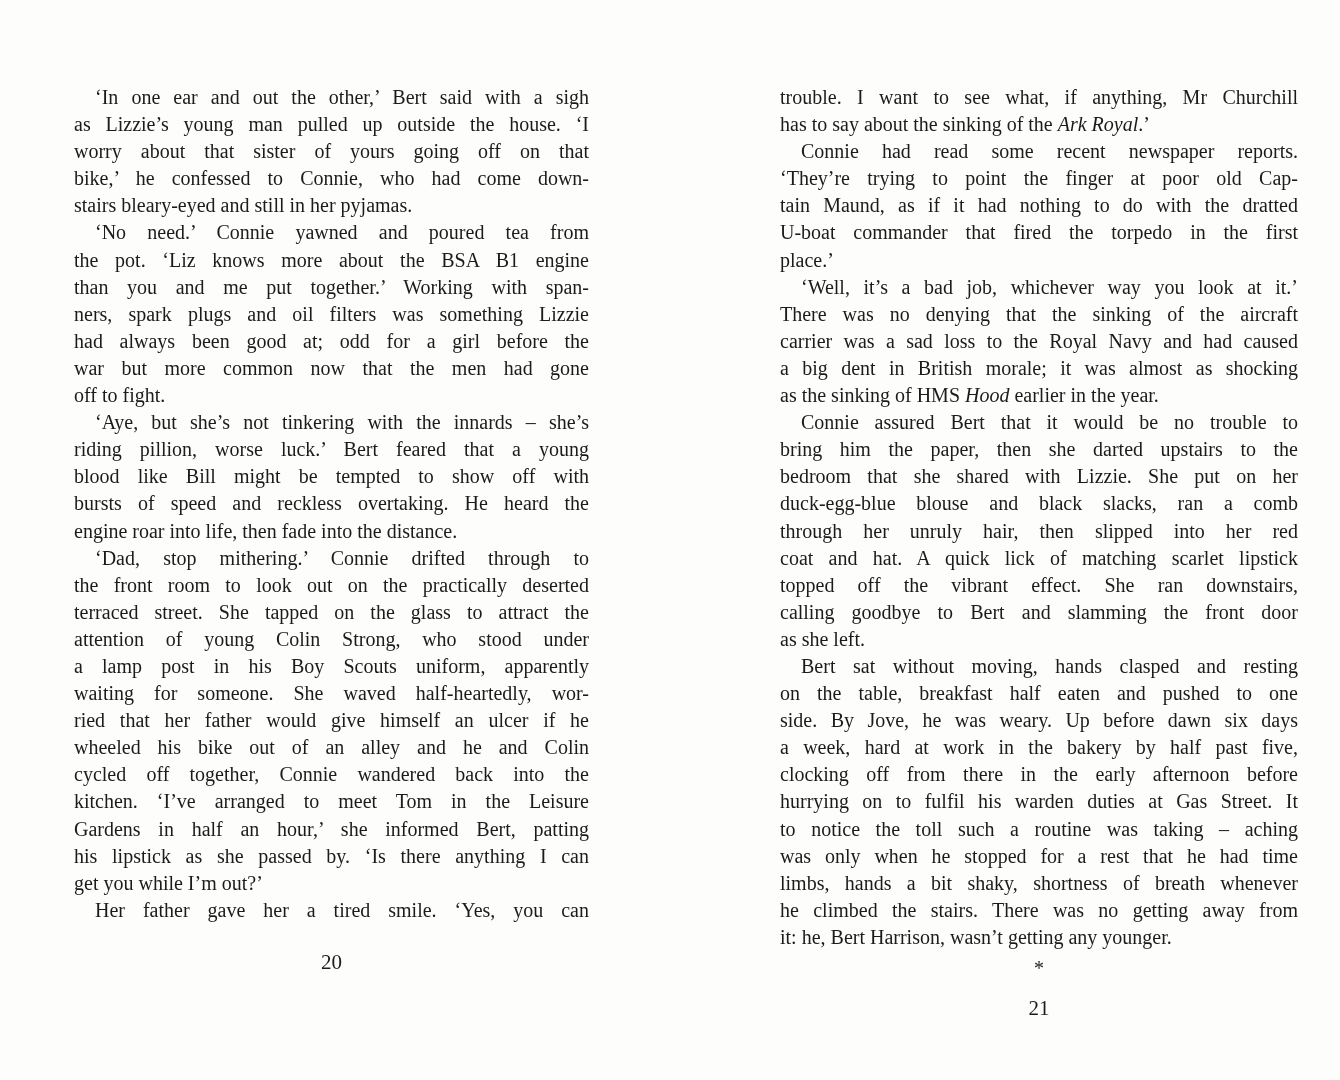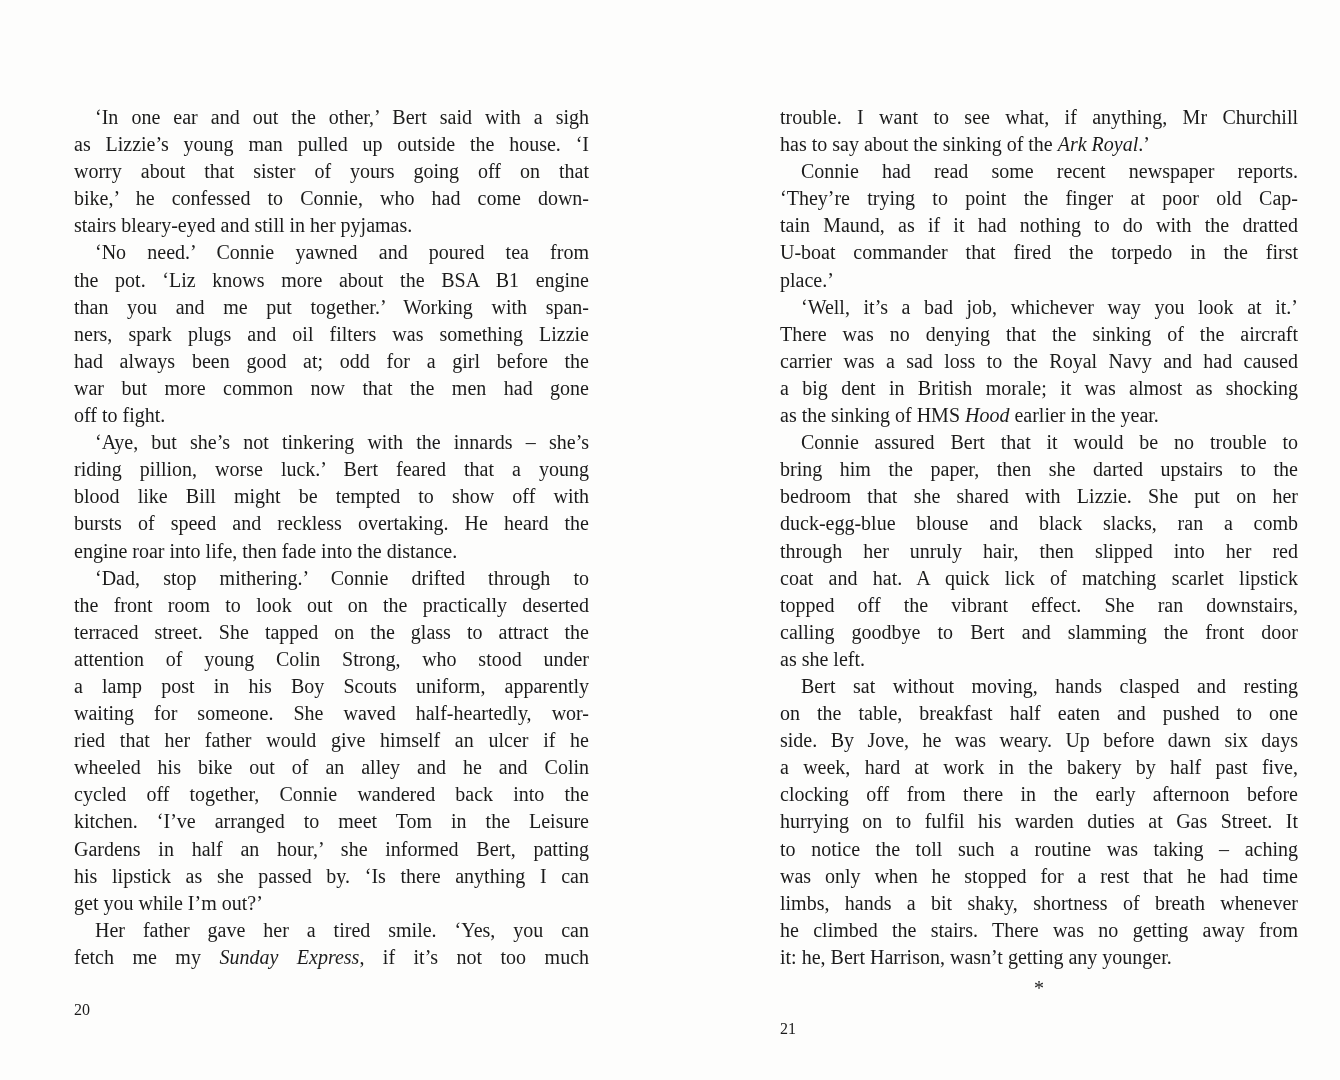--- a/index.html
+++ b/index.html
@@ -20,21 +20,20 @@
     inset: 0;
   }
   .page {
     position: absolute;
     top: 84px;
   }
   .page-left  { left: 74px;  width: 515px; }
   .page-right { left: 780px; width: 518px; }
   .text-block {
     width: 100%;
-    margin-top: 20px;
   }
   .line {
     font-size: 20px;
     line-height: 27.1px;
     white-space: normal;
     text-align: justify;
     text-align-last: justify;
     -moz-text-align-last: justify;
   }
   .line.ps { text-indent: 21px; }
@@ -43,23 +42,23 @@
     -moz-text-align-last: left;
   }
   .line .i { font-style: italic; }
   .separator {
     margin-top: 4px;
     font-size: 20px;
     line-height: 27px;
     text-align: center;
   }
   .folio {
-    font-size: 16px;
+    font-size: 21px;
     line-height: 27px;
-    text-align: left;
+    text-align: center;
   }
   .page-left  .folio { margin-top: 25px; }
   .page-right .folio { margin-top: 13px; }
 </style>
 </head>
 <body>
 
 <div class="spread">
 
   <section class="page page-left">
@@ -88,21 +87,20 @@
         <div class="line"><span>a lamp post in his Boy Scouts uniform, apparently</span></div>
         <div class="line"><span>waiting for someone. She waved half-heartedly, wor-</span></div>
         <div class="line"><span>ried that her father would give himself an ulcer if he</span></div>
         <div class="line"><span>wheeled his bike out of an alley and he and Colin</span></div>
         <div class="line"><span>cycled off together, Connie wandered back into the</span></div>
         <div class="line"><span>kitchen. ‘I’ve arranged to meet Tom in the Leisure</span></div>
         <div class="line"><span>Gardens in half an hour,’ she informed Bert, patting</span></div>
         <div class="line"><span>his lipstick as she passed by. ‘Is there anything I can</span></div>
         <div class="line pe"><span>get you while I’m out?’</span></div>
         <div class="line ps"><span>Her father gave her a tired smile. ‘Yes, you can</span></div>
-        <div class="line"><span>fetch me my </span><span class="i">Sunday Express</span><span>, if it’s not too much</span></div>
       </div>
     <div class="folio">20</div>
   </section>
 
   <section class="page page-right">
     <div class="text-block">
         <div class="line"><span>trouble. I want to see what, if anything, Mr Churchill</span></div>
         <div class="line pe"><span>has to say about the sinking of the </span><span class="i">Ark Royal</span><span>.’</span></div>
         <div class="line ps"><span>Connie had read some recent newspaper reports.</span></div>
         <div class="line"><span>‘They’re trying to point the finger at poor old Cap-</span></div>

